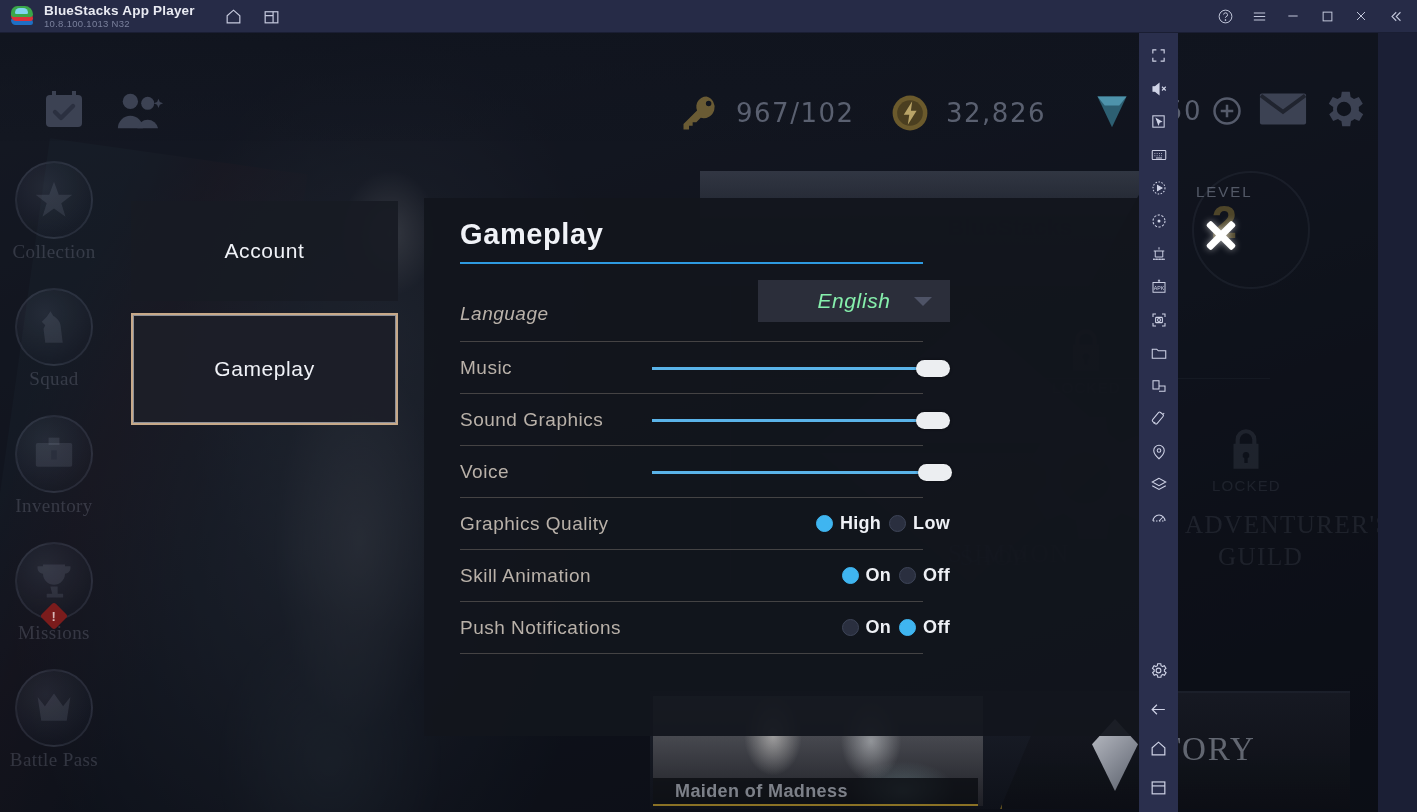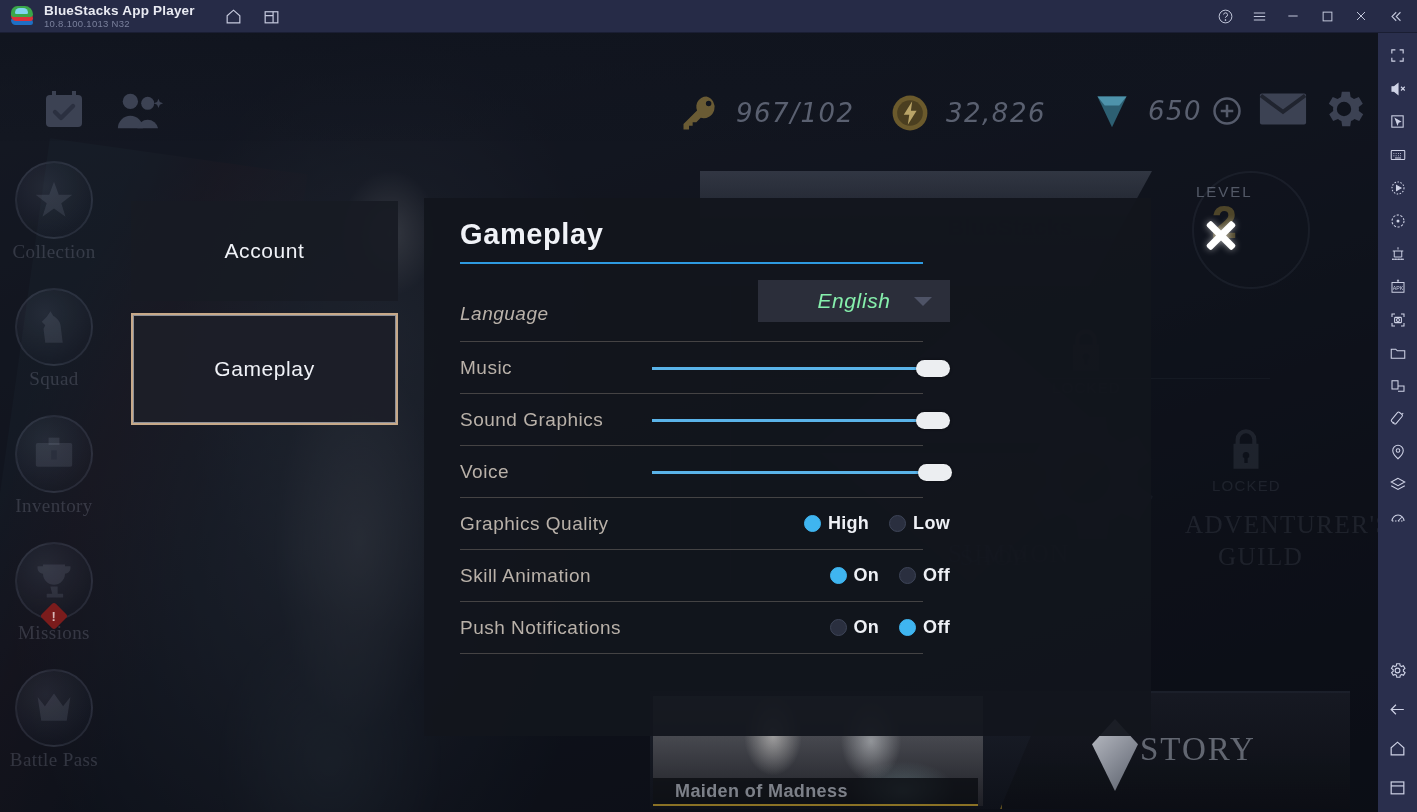--- a/index.html
+++ b/index.html
@@ -2,21 +2,21 @@
 <html><head>
 <meta charset="utf-8">
 <style>
   * { box-sizing: border-box; margin: 0; padding: 0; }
   html, body {
     width: 1417px; height: 812px;
     background: #1b1f35;
     font-family: "Liberation Sans", sans-serif;
     overflow: hidden;
   }
-  #root { position: relative; width: 1417px; height: 812px; }
+  #root { position: relative; width: 1178px; height: 812px; }
 
   
   .titlebar {
     position: absolute; left: 0; top: 0; width: 1417px; height: 33px;
     background: #262b47;
     display: flex; align-items: center;
     border-bottom: 1px solid #1a1e33;
     z-index: 50;
   }
   .bs-logo {
@@ -92,21 +92,21 @@
 
   
   .game-topbar {
     position: absolute; left: 0; top: 0; width: 1378px; height: 108px;
     background: linear-gradient(180deg, rgba(16,20,30,.82), rgba(16,20,30,.22));
   }
   .hud-icon { position: absolute; color: #3c4253; }
   .hud-cur { position: absolute; display: flex; align-items: center; gap: 14px; }
   .hud-cur .num {
     font-size: 26px; color: #5a6070; letter-spacing: 1.5px;
-    font-family: "DejaVu Sans", sans-serif; font-weight: 500; font-style: italic;
+    font-family: "DejaVu Sans", sans-serif; font-weight: 500;
   }
 
   
   .leftnav { position: absolute; left: 2px; top: 128px; width: 104px; }
   .leftnav-item { position: relative; height: 127px; display: flex; flex-direction: column; align-items: center; }
   .leftnav-disc {
     width: 78px; height: 78px; border-radius: 50%;
     background: radial-gradient(circle at 38% 32%, rgba(120,132,155,.16), rgba(40,46,62,.12) 72%);
     border: 2px solid rgba(140,152,178,.14);
     display: flex; align-items: center; justify-content: center;
@@ -221,21 +221,21 @@
   
   .slider { position: relative; width: 298px; height: 22px; margin-right: -27px; display: flex; align-items: center;}
   .slider .track { position: absolute; left: 0; top: 10px; width: 100%; height: 3px; background: rgba(120,128,145,.28); }
   .slider .fill { position: absolute; left: 0; top: 10px; height: 3px; background: #5ab3e8; }
   .slider .knob {
     position: absolute; top: 3px; width: 34px; height: 17px; border-radius: 9px;
     background: #eceef1; box-shadow: 0 0 3px rgba(0,0,0,.45);
   }
 
   
-  .radiogroup { display: flex; align-items: center; gap: 20px; margin-right: -27px; }
+  .radiogroup { display: flex; align-items: center; gap: 8px; margin-right: -27px; }
   .radio { display: flex; align-items: center; gap: 7px; }
   .radio .dot {
     width: 17px; height: 17px; border-radius: 50%;
     background: #2a2f3f; border: 1px solid #3d4457;
   }
   .radio.on .dot { background: #3fb5f0; border-color: #3fb5f0; }
   .radio .rl { font-size: 18px; color: #eef0f5; font-weight: bold; letter-spacing: .3px; }
 
   .close-x {
     position: absolute; left: 1200px; top: 181px; width: 42px; height: 42px;

